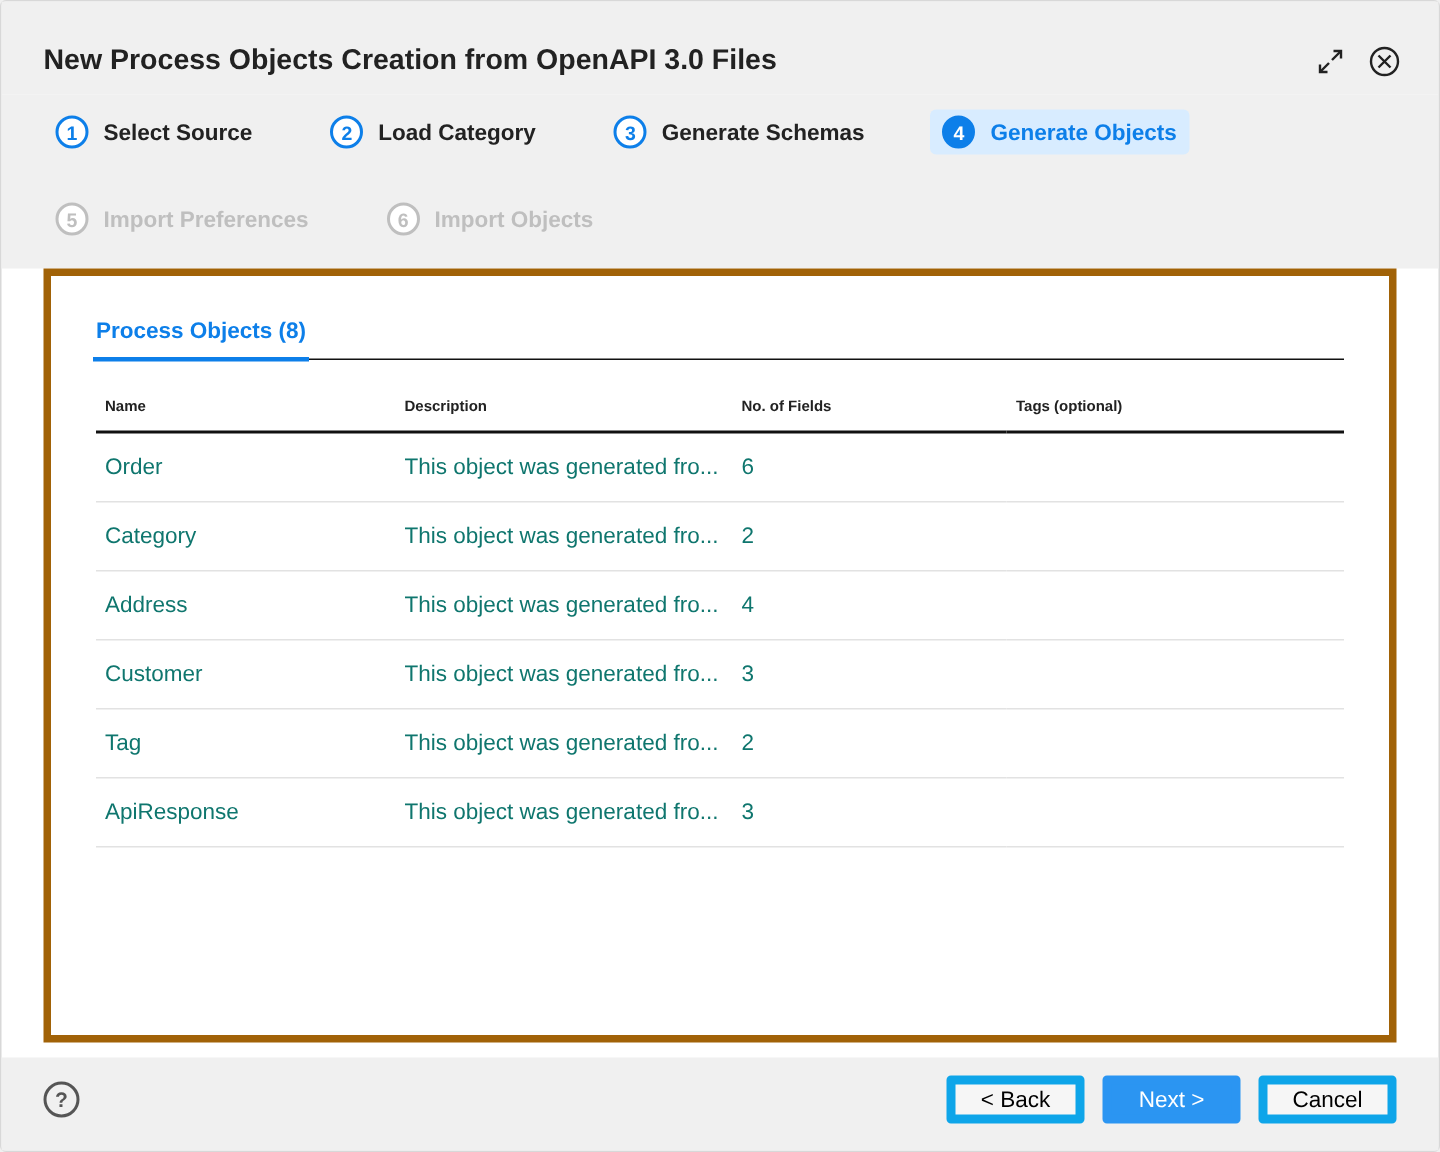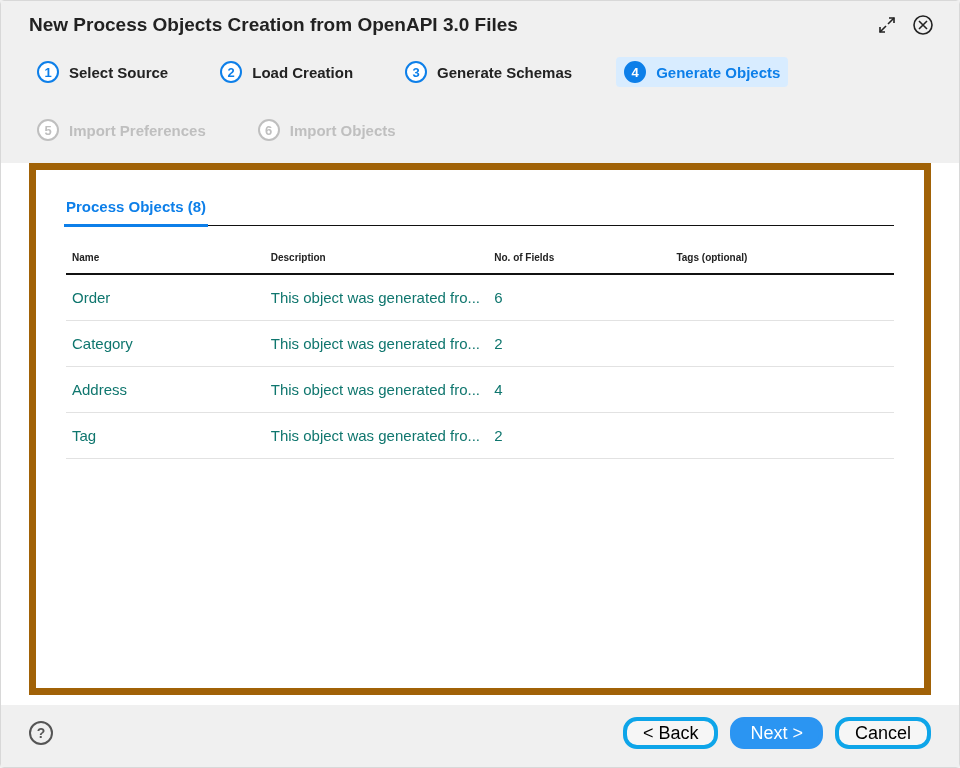--- a/index.html
+++ b/index.html
@@ -16,21 +16,21 @@
     height: 768px;
     border: 1px solid #d8d8d8;
     border-radius: 4px;
     display: flex;
     flex-direction: column;
     position: relative;
   }
   .header {
     display: flex;
     align-items: center;
-    padding: 12px 24px 10px 28px;
+    padding: 28px 24px 10px 28px;
     background: #f0f0f0;
   }
   .title {
     font-size: 19px;
     font-weight: 700;
     color: #222;
     flex: 1;
   }
   .header-icons {
     display: flex;
@@ -93,21 +93,21 @@
     border: 2px solid #bfbfbf;
     color: #bfbfbf;
     background: #fff;
   }
   .step.pending .step-label { color: #bfbfbf; }
 
   .content-panel {
     flex: 1;
     margin: 0 28px 10px 28px;
     background: #fff;
-    border: 7px solid #a16207;
+    border: 5px solid #a16207;
     padding: 22px 30px 10px 30px;
     display: flex;
     flex-direction: column;
     overflow: hidden;
   }
 
   .tabs {
     display: flex;
     gap: 40px;
     border-bottom: 1.5px solid #111;
@@ -169,24 +169,24 @@
     width: 24px; height: 24px;
     border: 2px solid #555;
     border-radius: 50%;
     display: flex; align-items: center; justify-content: center;
     font-size: 14px; font-weight: 700; color: #555;
     cursor: pointer;
   }
   .btn {
     min-width: 92px;
     height: 32px;
-    border: 4px solid #0ea5e9;
+    border: 6px solid #0ea5e9;
     background: #f6f6f6;
-    border-radius: 14px;
-    font-size: 18px;
+    border-radius: 3px;
+    font-size: 15px;
     cursor: pointer;
     padding: 0 16px;
   }
   .btn.primary {
     background: #2b95f2;
     border-color: #2b95f2;
     color: #fff;
   }
 </style>
 </head>
@@ -214,21 +214,21 @@
     </div>
   </div>
 
   <div class="stepper" id="stepper">
       <div class="step done">
         <div class="step-num">1</div>
         <div class="step-label">Select Source</div>
       </div>
       <div class="step done">
         <div class="step-num">2</div>
-        <div class="step-label">Load Creation</div>
+        <div class="step-label">Load Category</div>
       </div>
       <div class="step done">
         <div class="step-num">3</div>
         <div class="step-label">Generate Schemas</div>
       </div>
       <div class="step active">
         <div class="step-num">4</div>
         <div class="step-label">Generate Objects</div>
       </div>
       <div class="step pending">
@@ -270,23 +270,35 @@
               <td class="col-fields">2</td>
               <td class="col-tags"></td>
             </tr>
             <tr>
               <td class="col-name">Address</td>
               <td class="col-desc">This object was generated fro...</td>
               <td class="col-fields">4</td>
               <td class="col-tags"></td>
             </tr>
             <tr>
+              <td class="col-name">Customer</td>
+              <td class="col-desc">This object was generated fro...</td>
+              <td class="col-fields">3</td>
+              <td class="col-tags"></td>
+            </tr>
+            <tr>
               <td class="col-name">Tag</td>
               <td class="col-desc">This object was generated fro...</td>
               <td class="col-fields">2</td>
+              <td class="col-tags"></td>
+            </tr>
+            <tr>
+              <td class="col-name">ApiResponse</td>
+              <td class="col-desc">This object was generated fro...</td>
+              <td class="col-fields">3</td>
               <td class="col-tags"></td>
             </tr>
           </tbody>
       </table>
     </div>
 
   </div>
 
   <div class="footer">
     <div class="help-btn">?</div>

